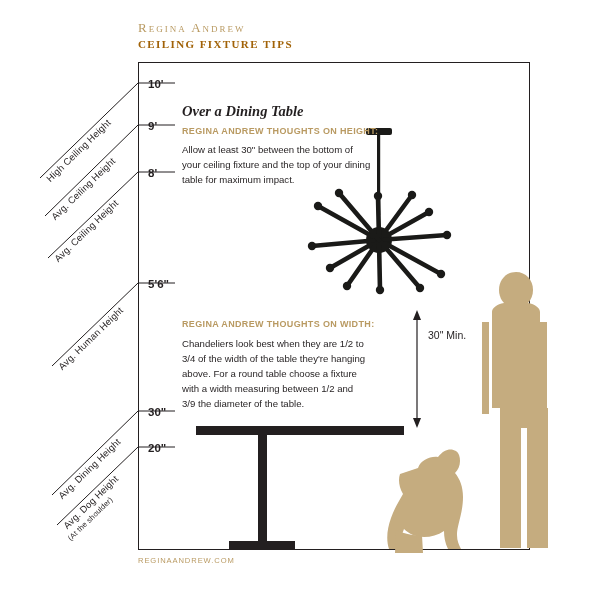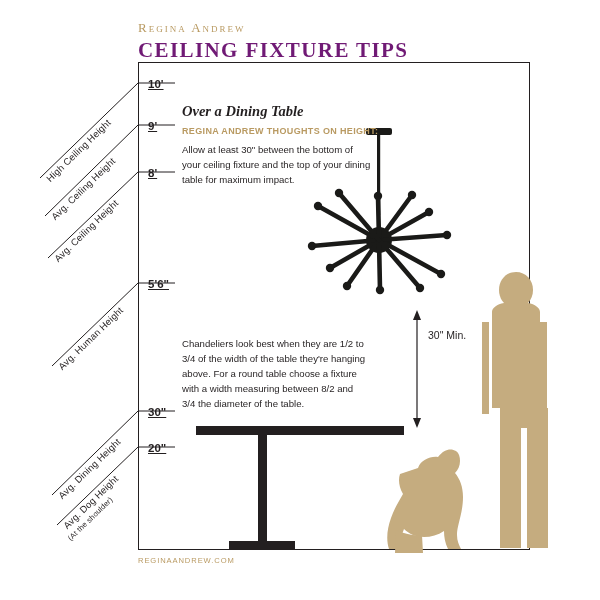--- a/index.html
+++ b/index.html
@@ -27,23 +27,23 @@
     color: #b99a62;
     font-variant: small-caps;
     white-space: nowrap;
   }
   .page-title {
     position: absolute;
     left: 138px;
     top: 38px;
     font-family: "Liberation Serif", serif;
     font-weight: bold;
-    font-size: 21px;
+    font-size: 11px;
     letter-spacing: 1.4px;
-    color: #701a75;
+    color: #a16207;
     white-space: nowrap;
   }
 
   
   .frame {
     position: absolute;
     left: 138px;
     top: 62px;
     width: 392px;
     height: 488px;
@@ -64,21 +64,20 @@
   }
 
   
   .tick-label {
     position: absolute;
     font-family: "Liberation Sans", sans-serif;
     font-size: 11.5px;
     font-weight: bold;
     color: #231f20;
     white-space: nowrap;
-    text-decoration: underline;
   }
   .diag-label {
     position: absolute;
     font-size: 9.5px;
     color: #231f20;
     letter-spacing: 0.2px;
     white-space: nowrap;
     transform-origin: 0 0;
   }
 
@@ -262,19 +261,20 @@
   <div class="diag-label" style="left:52px; top:256px; transform: rotate(-44deg);">Avg. Ceiling Height</div>
   <div class="diag-label" style="left:56px; top:364px; transform: rotate(-44deg);">Avg. Human Height</div>
   <div class="diag-label" style="left:56px; top:493px; transform: rotate(-44deg);">Avg. Dining Height</div>
   <div class="diag-label" style="left:61px; top:523px; transform: rotate(-44deg);">Avg. Dog Height</div>
   <div class="diag-label sub" style="left:66px; top:536px; transform: rotate(-44deg); font-size:7.5px;">(At the shoulder)</div>
 
   <div class="sec-title" style="left:182px; top:103px;font-style:italic;">Over a Dining Table</div>
   <div class="sec-sub" style="left:182px; top:126px;">REGINA ANDREW THOUGHTS ON HEIGHT:</div>
   <div class="sec-body" style="left:182px; top:142px; width:192px;">Allow at least 30" between the bottom of your ceiling fixture and the top of your dining table for maximum impact.</div>
 
-  <div class="sec-body" style="left:182px; top:336px; width:185px;">Chandeliers look best when they are 1/2 to 3/4 of the width of the table they're hanging above. For a round table choose a fixture with a width measuring between 8/2 and 3/4 the diameter of the table.</div>
+  <div class="sec-sub" style="left:182px; top:319px;">REGINA ANDREW THOUGHTS ON WIDTH:</div>
+  <div class="sec-body" style="left:182px; top:336px; width:185px;">Chandeliers look best when they are 1/2 to 3/4 of the width of the table they're hanging above. For a round table choose a fixture with a width measuring between 1/2 and 3/9 the diameter of the table.</div>
 
   <div class="dim-label" style="left:428px; top:329px;">30" Min.</div>
 
   <div class="footer">REGINAANDREW.COM</div>
 
 </div>
 
 </body></html>

